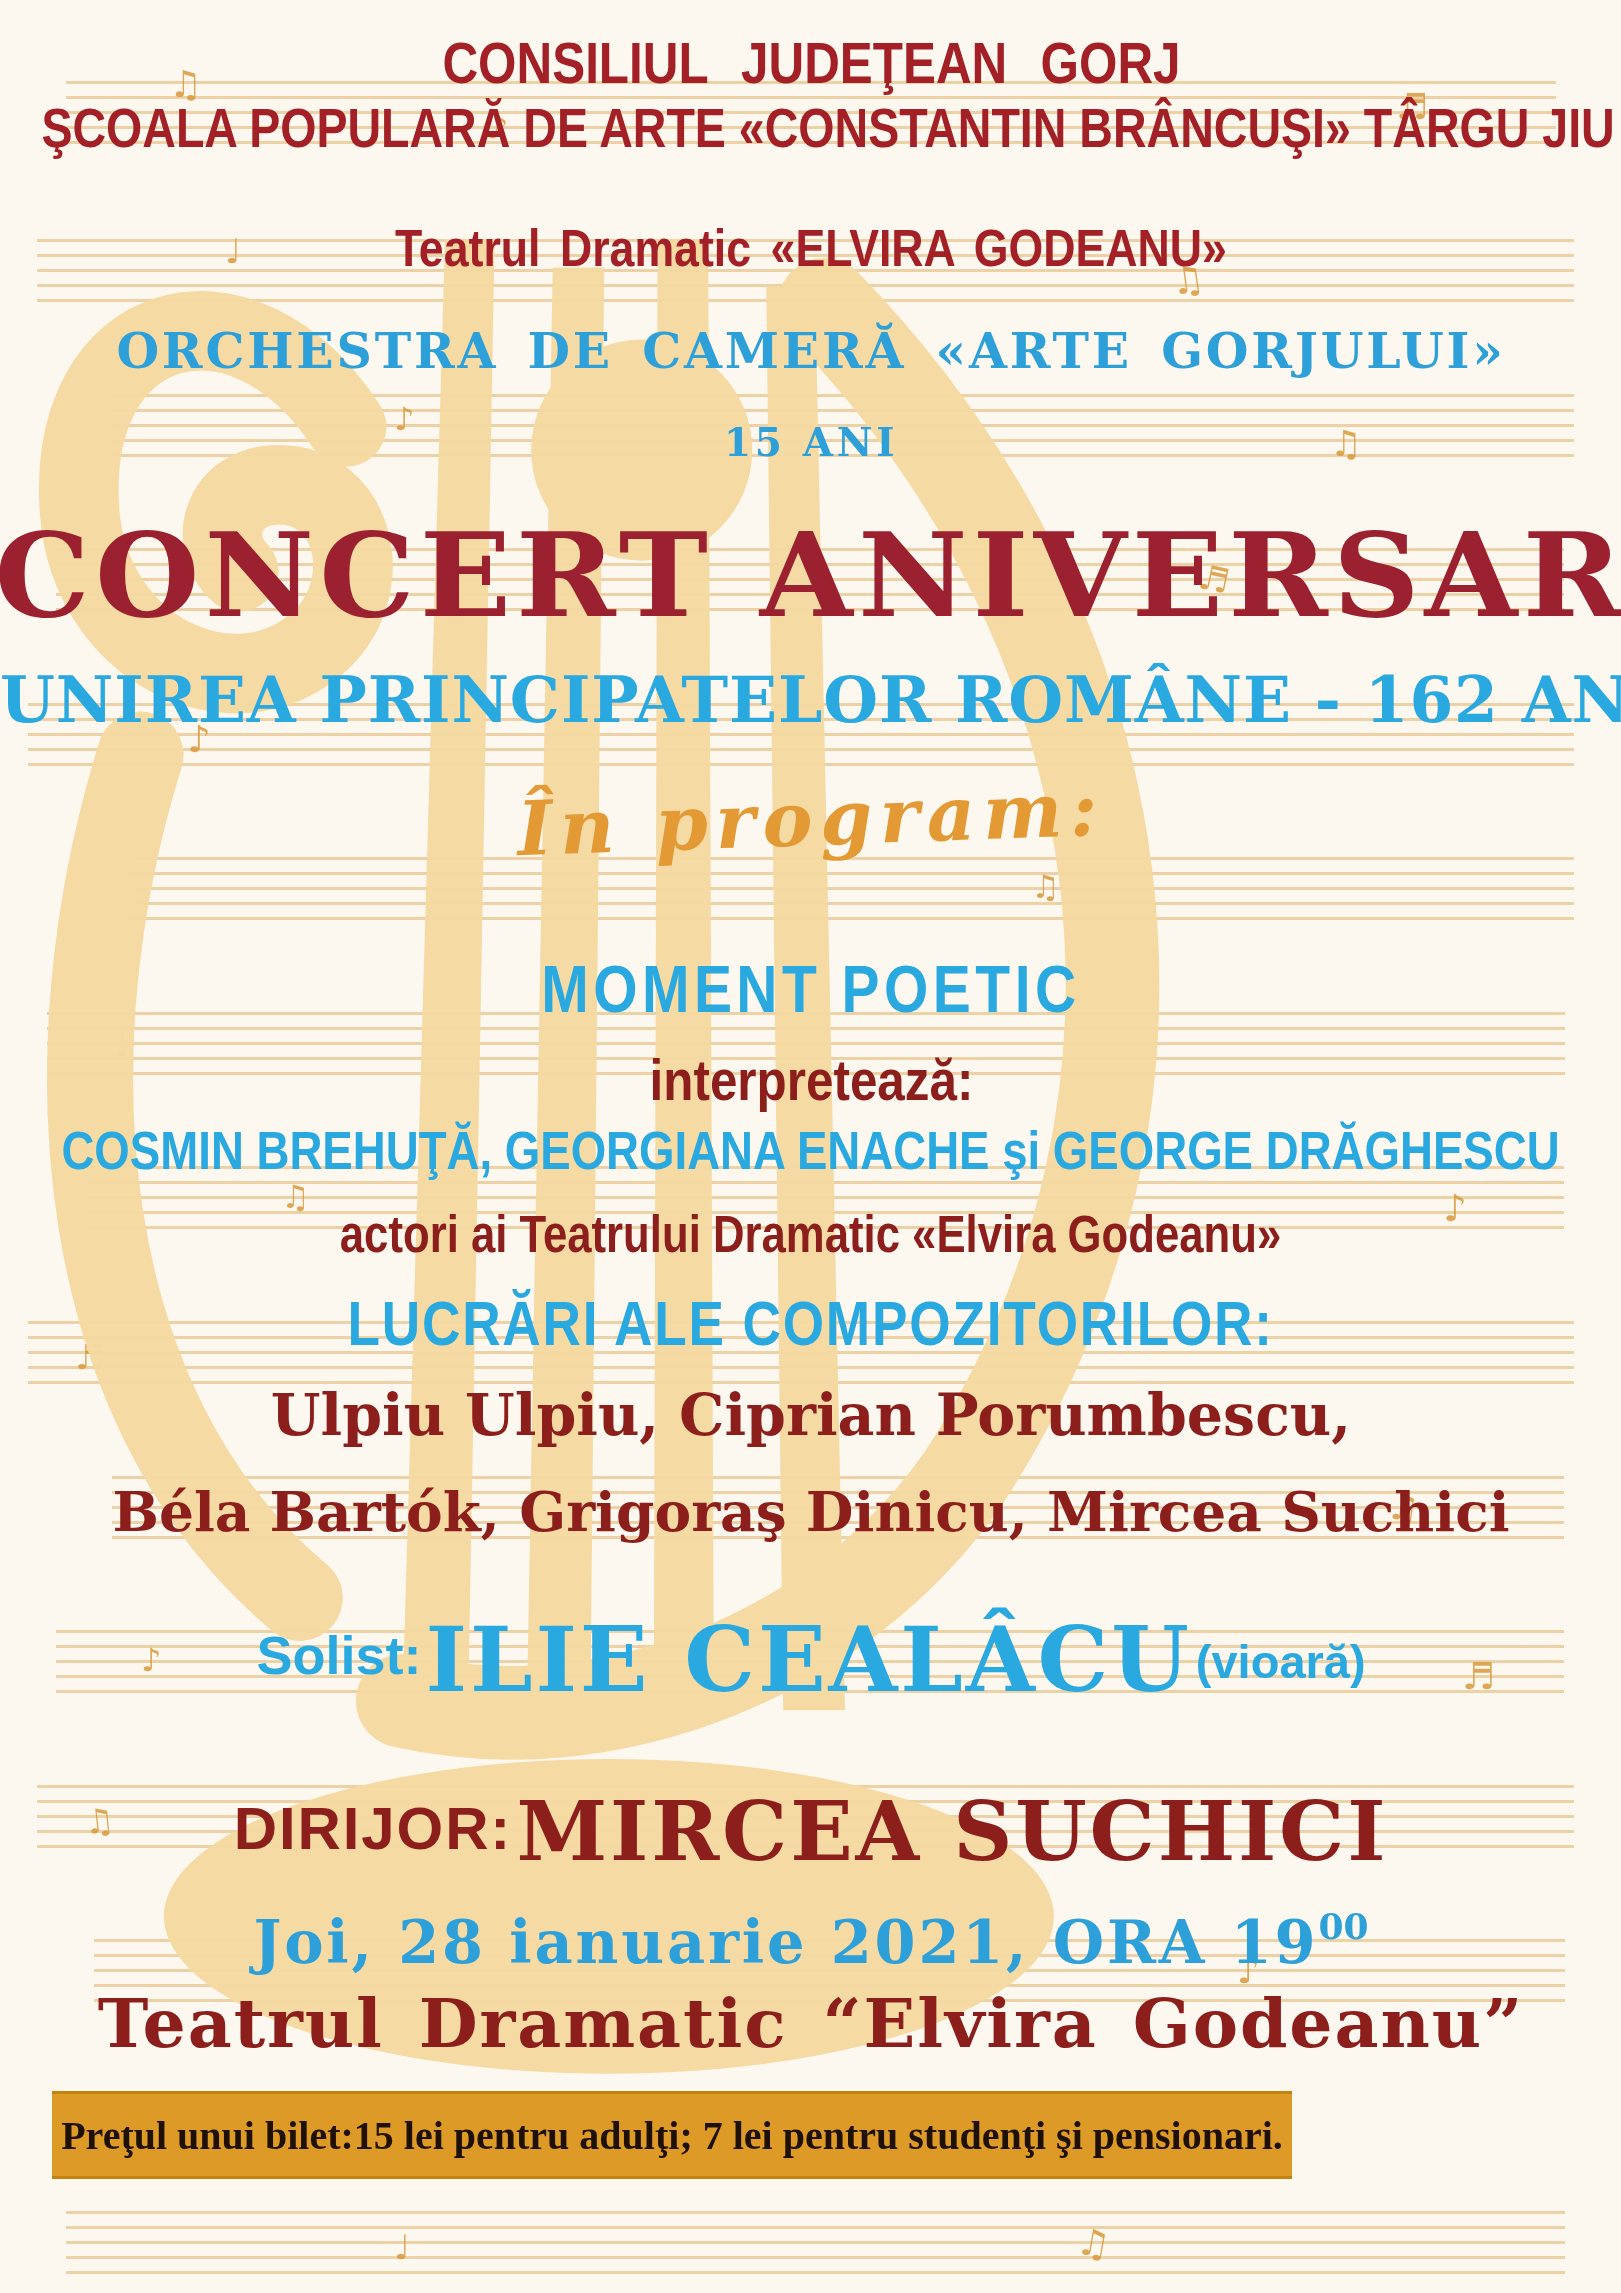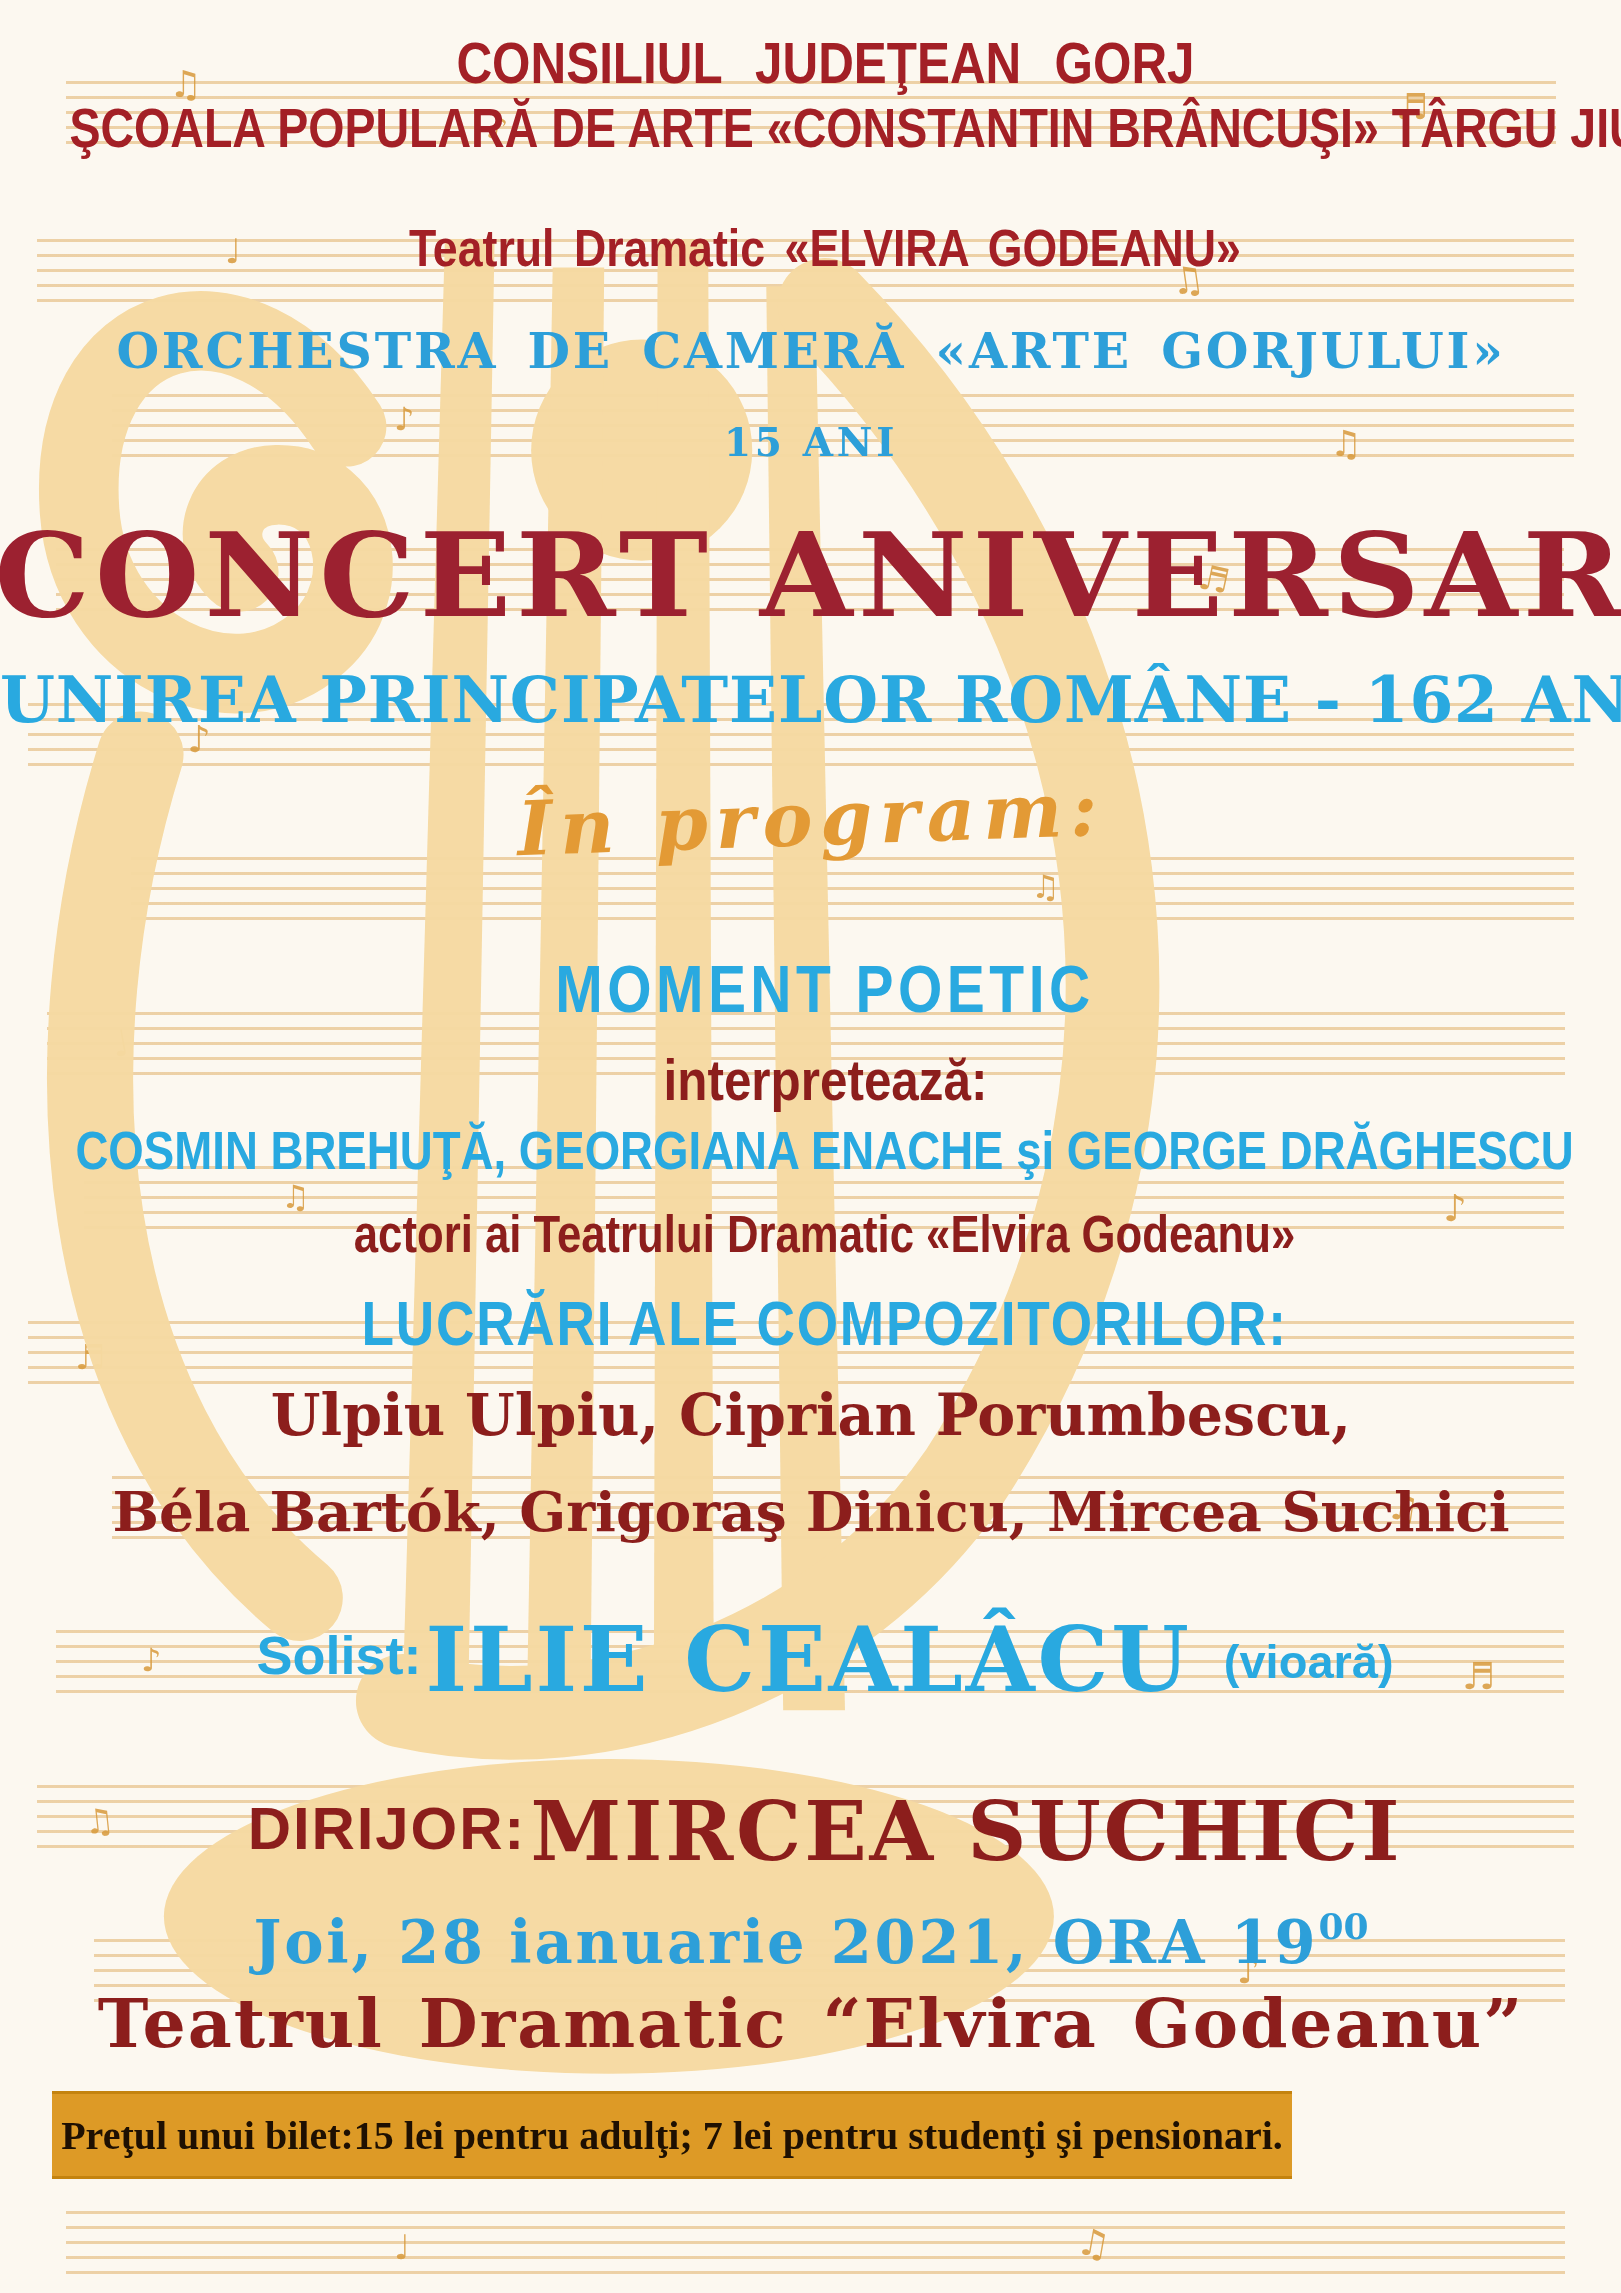--- a/index.html
+++ b/index.html
@@ -28,21 +28,21 @@
     position:absolute;left:0;right:0;
     text-align:center;white-space:nowrap;z-index:5;
     line-height:1.05;
   }
   .cond{display:inline-block;transform:scale(.95,1.12);transform-origin:center;}
   .red   {color:#A32026;}
   .maroon{color:#8C1E1C;}
   .title-red{color:#9C2130;}
   .cyan  {color:#29A9E0;}
   .blue  {color:#2D9FD9;}
-  .sans-heavy{font-family:"Liberation Sans",sans-serif;font-weight:bold;padding-left:28px;}
+  .sans-heavy{font-family:"Liberation Sans",sans-serif;font-weight:bold;}
   .serif-heavy{font-family:"DejaVu Serif","Liberation Serif",serif;font-weight:bold;}
   .l-council {top:36px;  font-size:52px;word-spacing:20.6px;}
   .l-school  {top:103px; font-size:49px;}
   .l-theatre {top:223px; font-size:47px;word-spacing:7.5px;}
   .l-orch    {top:326px; font-size:49px;letter-spacing:2.8px;word-spacing:9.4px;}
   .l-years   {top:422px; font-size:39px;letter-spacing:3.7px;}
   .l-title   {top:517px; font-size:111px;letter-spacing:4.7px;}
   .l-title .cond{transform:scale(1.08,1.05);}
   .l-subtitle{top:667px; font-size:63px;letter-spacing:0.9px;}
   .l-program {top:780px; font-size:75px;color:#E39A35;

